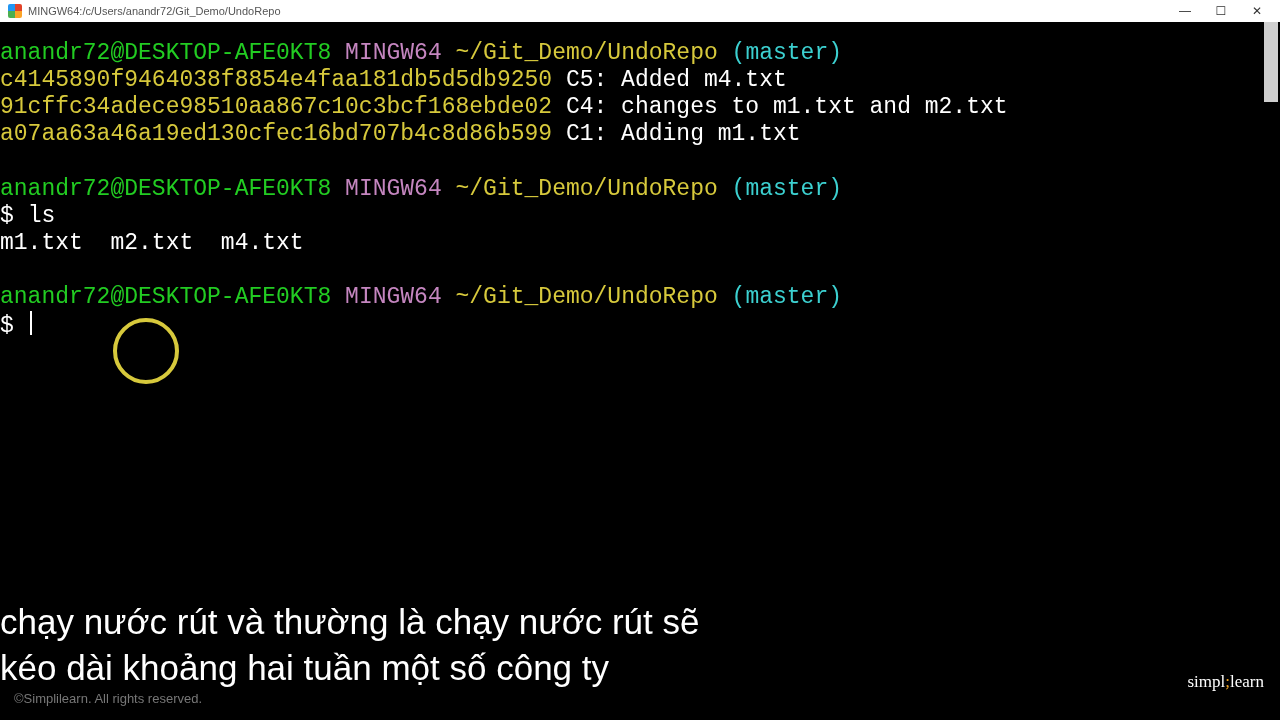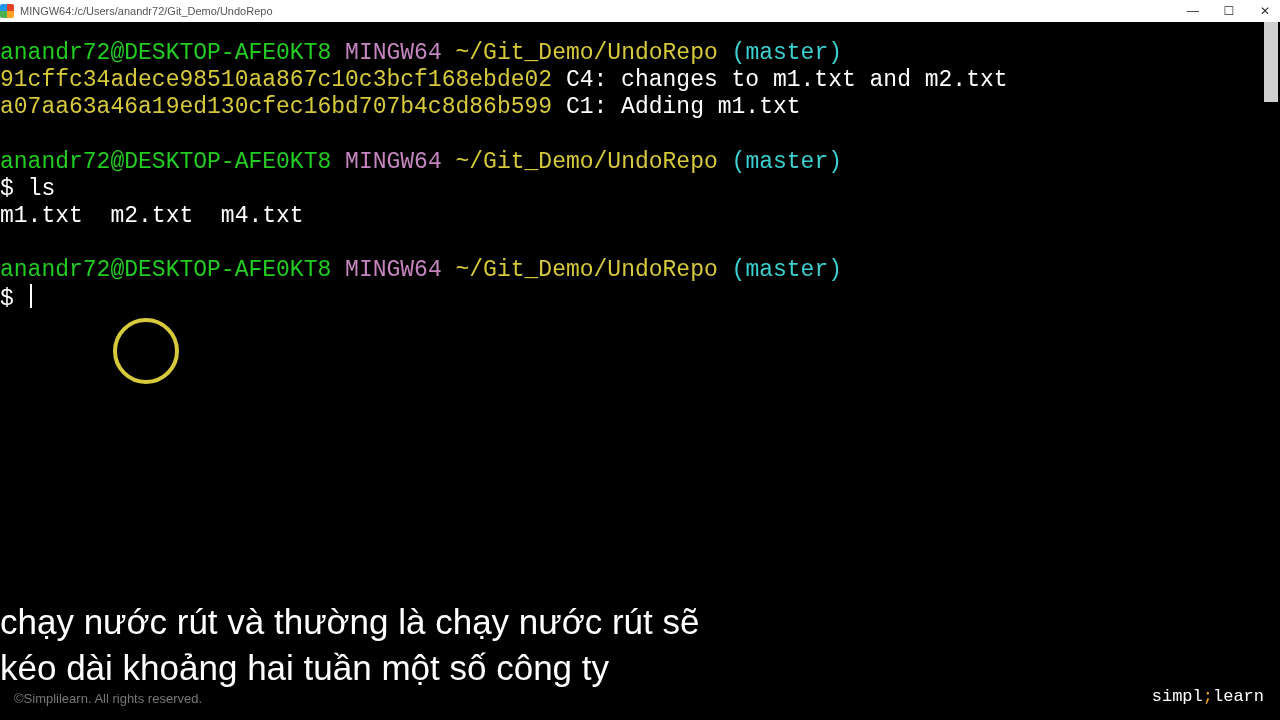--- a/index.html
+++ b/index.html
@@ -9,21 +9,21 @@
     background: #000;
     font-family: "Consolas", "Courier New", monospace;
     overflow: hidden;
     position: relative;
   }
   .titlebar {
     height: 22px;
     background: #ffffff;
     display: flex;
     align-items: center;
-    padding: 0 0;
+    padding: 0 8px;
     font-family: "Segoe UI", Tahoma, sans-serif;
     font-size: 11px;
     color: #555;
   }
   .titlebar .icon {
     width: 14px; height: 14px;
     background: conic-gradient(#e24329 0 25%, #fca326 25% 50%, #4caf50 50% 75%, #2196f3 75% 100%);
     border-radius: 2px;
     margin-right: 6px;
   }
@@ -88,22 +88,22 @@
     position: absolute;
     left: 14px;
     bottom: 14px;
     font-family: Arial, sans-serif;
     font-size: 13px;
     color: #777;
   }
   .brand {
     position: absolute;
     right: 16px;
-    bottom: 14px;
-    font-family: Liberation Mono, monospace;
+    bottom: 28px;
+    font-family: Liberation Serif, serif;
     font-size: 17px;
     color: #fff;
   }
   .brand .i { color: #f5a623; }
 </style>
 </head>
 <body>
 
 <div class="titlebar">
   <span class="icon"></span>
@@ -113,20 +113,21 @@
     <div class="win-btn">—</div>
     <div class="win-btn">☐</div>
     <div class="win-btn">✕</div>
   </div>
 </div>
 
 <div class="terminal">
 
   <div class="line"><span class="green">anandr72@DESKTOP-AFE0KT8</span> <span class="purple">MINGW64</span> <span class="yellow">~/Git_Demo/UndoRepo</span> <span class="cyan">(master)</span></div>
 
+  <div class="line"><span class="yellow">c4145890f9464038f8854e4faa181db5d5db9250</span> <span class="white">C5: Added m4.txt</span></div>
   <div class="line"><span class="yellow">91cffc34adece98510aa867c10c3bcf168ebde02</span> <span class="white">C4: changes to m1.txt and m2.txt</span></div>
   <div class="line"><span class="yellow">a07aa63a46a19ed130cfec16bd707b4c8d86b599</span> <span class="white">C1: Adding m1.txt</span></div>
 
   <div class="line">&nbsp;</div>
 
   <div class="line"><span class="green">anandr72@DESKTOP-AFE0KT8</span> <span class="purple">MINGW64</span> <span class="yellow">~/Git_Demo/UndoRepo</span> <span class="cyan">(master)</span></div>
   <div class="line"><span class="white">$</span> <span class="white">ls</span></div>
   <div class="line white">m1.txt  m2.txt  m4.txt</div>
 
   <div class="line">&nbsp;</div>

